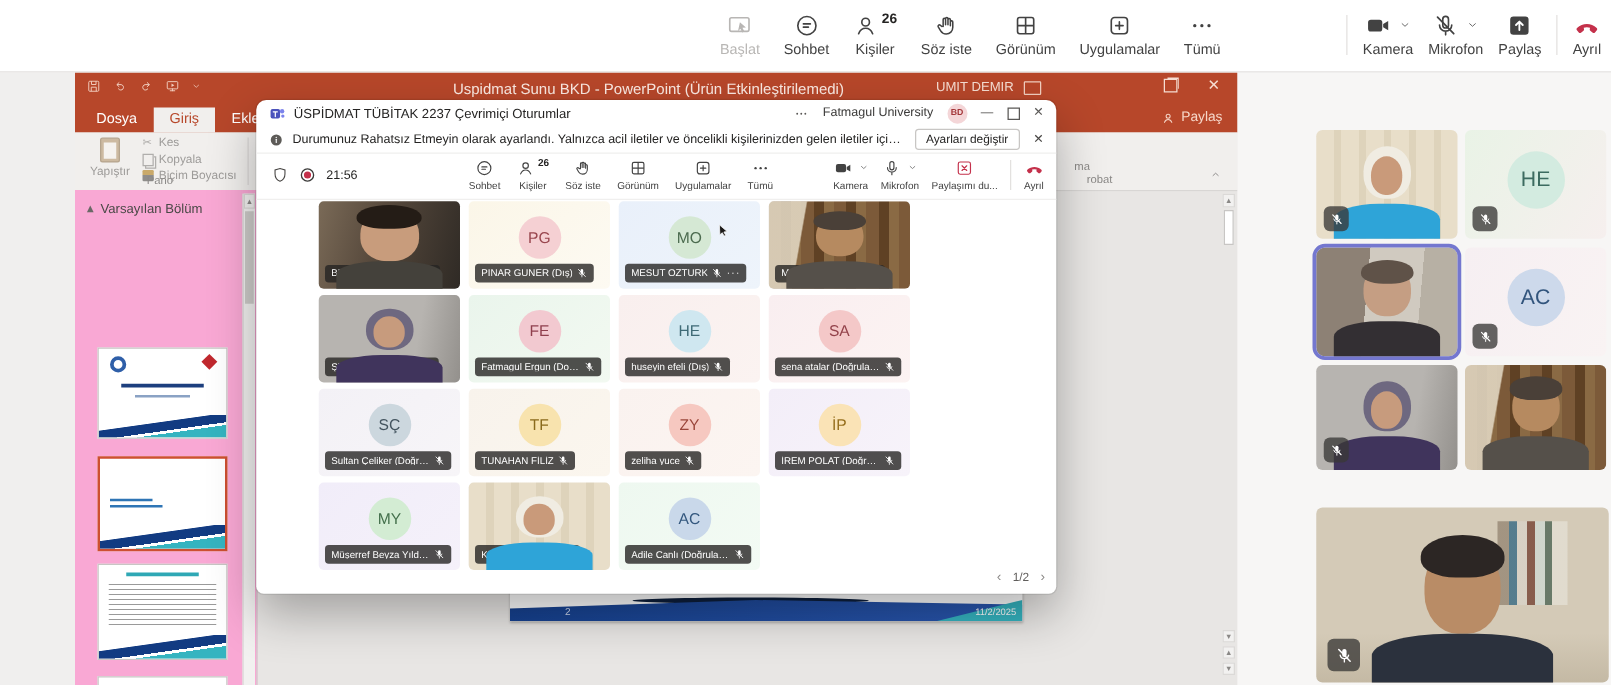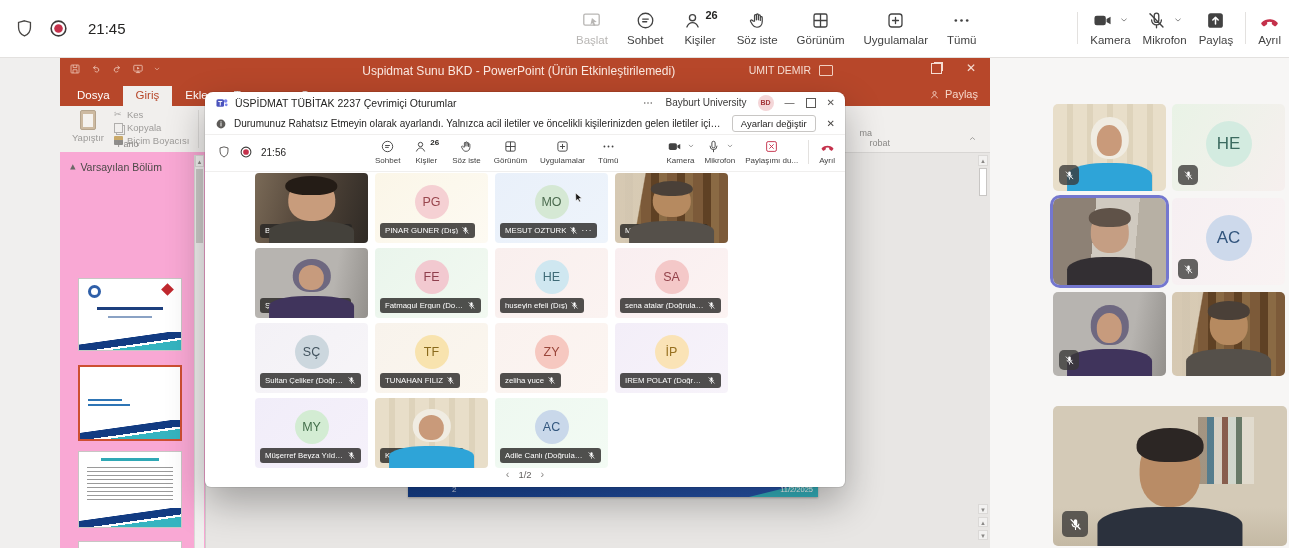--- a/index.html
+++ b/index.html
@@ -90,21 +90,21 @@
   #slide-date{position:absolute;right:5px;bottom:3px;color:#fff;font-size:7.5px;}
   #pv-scroll{position:absolute;right:2px;top:98px;width:10px;height:357px;}
   #pv-scroll .arr{text-align:center;font-size:6px;color:#8a8886;line-height:11px;background:#f2f1f0;border:1px solid #dbd9d7;height:11px;box-sizing:border-box;}
   #pv-thumb{margin:2px 1px;height:26px;background:#fff;border:1px solid #c8c6c4;}
   #pv-nav{position:absolute;right:2px;bottom:8px;width:10px;display:flex;flex-direction:column;gap:3px;}
   #pv-nav .arr{text-align:center;font-size:6px;color:#8a8886;line-height:10px;background:#f2f1f0;border:1px solid #dbd9d7;height:10px;box-sizing:border-box;}
   #notes{position:absolute;left:146px;right:0;top:448px;bottom:0;background:#f2f1f0;border-top:1px solid #d8d6d4;}
   #notes-text{position:absolute;left:24px;top:12px;font-size:10.5px;color:#6d6b68;}
 
   
-  #teams{position:absolute;left:205px;top:92px;width:640px;height:395px;background:#fff;z-index:4;
+  #teams{position:absolute;left:205px;top:80px;width:640px;height:395px;background:#fff;z-index:4;
          border-radius:8px 8px 6px 6px;box-shadow:0 16px 38px rgba(0,0,0,.3),0 0 0 1px rgba(0,0,0,.08);}
   #tw-title{position:absolute;left:0;top:0;right:0;height:21px;display:flex;align-items:center;padding:0 10px;gap:6px;}
   #tw-title .ttl{font-size:10.5px;color:#252423;white-space:nowrap;overflow:hidden;flex:1;}
   #tw-right{display:flex;align-items:center;gap:11px;color:#4a4846;}
   #tw-org{font-size:10px;color:#3b3a39;}
   #tw-badge{width:16px;height:16px;border-radius:50%;background:#f4d6d8;color:#a4373a;font-size:7px;font-weight:700;display:flex;align-items:center;justify-content:center;}
   .twc{font-size:10px;color:#5a5856;line-height:1;}
   .twc.box{width:8px;height:8px;border:1px solid #5a5856;}
   #tw-notif{position:absolute;left:0;top:21px;right:0;height:21px;display:flex;align-items:center;gap:7px;padding:0 10px;border-bottom:1px solid #f0efee;}
   #tw-notif .ntxt{font-size:10px;color:#252423;flex:1;white-space:nowrap;overflow:hidden;text-overflow:ellipsis;}
@@ -119,21 +119,21 @@
 
   #tgrid{position:absolute;left:50px;top:81px;display:grid;grid-template-columns:repeat(4,113px);grid-auto-rows:70px;gap:5px 7px;}
   .tile{position:relative;border-radius:4px;overflow:hidden;}
   .circ{position:absolute;left:50%;top:42%;transform:translate(-50%,-50%);width:34px;height:34px;border-radius:50%;
         display:flex;align-items:center;justify-content:center;font-size:12.5px;font-weight:500;}
   .tag{position:absolute;left:5px;bottom:5px;max-width:calc(100% - 12px);display:flex;align-items:center;gap:3px;
        background:rgba(37,36,35,.8);color:#fff;border-radius:3px;padding:3px 5px;font-size:7.8px;line-height:1;white-space:nowrap;box-sizing:border-box;}
   .tag .nm{overflow:hidden;text-overflow:ellipsis;}
   .dots3{letter-spacing:1px;font-size:8px;}
   .cursorw{position:absolute;right:20%;top:24%;}
-  #tw-pag{position:absolute;left:0;right:0;top:376px;text-align:center;font-size:9.5px;color:#605e5c;}
+  #tw-pag{position:absolute;left:0;right:0;top:376px;text-align:right;font-size:9.5px;color:#605e5c;}
   #tw-pag .pa{color:#8a8886;margin:0 9px;font-size:11px;}
 
   
   .video .ph-head{position:absolute;left:50%;transform:translateX(-50%);top:15%;width:34%;height:48%;
         border-radius:48% 48% 44% 44%;background:var(--skin);z-index:1;}
   .video .ph-head:before{content:"";position:absolute;left:-5%;right:-5%;top:-8%;height:46%;border-radius:50% 50% 42% 42%;background:var(--hair);}
   .video.scarf .ph-head{background:var(--hair);}
   .video.scarf .ph-head:before{display:none;}
   .video.scarf .ph-head:after{content:"";position:absolute;left:17%;right:17%;top:20%;bottom:6%;border-radius:50% 50% 46% 46%;background:var(--skin);}
   .video .ph-body{position:absolute;left:50%;transform:translateX(-50%);bottom:-2%;width:76%;height:34%;
@@ -345,21 +345,21 @@
         </span>
       <span class="ttl">ÜSPİDMAT TÜBİTAK 2237 Çevrimiçi Oturumlar</span>
       <div id="tw-right">
         <span class="ic" style="width:12px;height:12px;color:#5a5856">
             <svg viewBox="0 0 24 24">
               <circle cx="5.5" cy="12" r="1.5" fill="currentColor"></circle>
               <circle cx="12" cy="12" r="1.5" fill="currentColor"></circle>
               <circle cx="18.5" cy="12" r="1.5" fill="currentColor"></circle>
             </svg>
           </span>
-        <span id="tw-org">Bayburt University</span>
+        <span id="tw-org">Fatmagul University</span>
         <span id="tw-badge">BD</span>
         <span class="twc">—</span>
         <span class="twc box"></span>
         <span class="twc">✕</span>
       </div>
     </div>
     <div id="tw-notif">
       <span class="ic" style="width:12px;height:12px">
           <svg viewBox="0 0 24 24">
             <circle cx="12" cy="12" r="8.8" fill="#5d5b58"></circle>
@@ -704,34 +704,20 @@
             </span>
           </span>
         </div>
       </div>
     <div id="tw-pag">
       <span class="pa">‹</span><span>1/2</span><span class="pa">›</span>
     </div>
   </div>
 
   <div id="topbar">
-    <div id="tb-left">
-      <span class="ic" style="width:21px;height:21px;color:#484644">
-          <svg viewBox="0 0 24 24">
-            <path d="M12 3.2l6.8 1.9v5.4c0 4.7-2.9 8.4-6.8 10-3.9-1.6-6.8-5.3-6.8-10V5.1z" fill="none" stroke="currentColor" stroke-width="1.5"></path>
-          </svg>
-        </span>
-      <span class="ic" style="width:21px;height:21px">
-          <svg viewBox="0 0 24 24">
-            <circle cx="12" cy="12" r="8.4" fill="none" stroke="#3b3a39" stroke-width="1.8"></circle>
-            <circle cx="12" cy="12" r="4.9" fill="#c4314b"></circle>
-          </svg>
-        </span>
-      <span id="tb-time">21:45</span>
-    </div>
     <div id="tb-center">
         <div class="t-item disabled">
           <span class="irow">
             <span class="ic" style="width:21px;height:21px;color:currentColor">
               <svg viewBox="0 0 24 24">
                 <rect x="3.2" y="4.8" width="17.6" height="12.4" rx="1.6" fill="none" stroke="currentColor" stroke-width="1.5"></rect>
                 <path d="M12.5 9l5.5 4.6-3.2.4 1.8 3.4-1.9.9-1.8-3.5-2.2 2.3z" fill="currentColor" stroke="none"></path>
               </svg>
             </span>
           </span>

